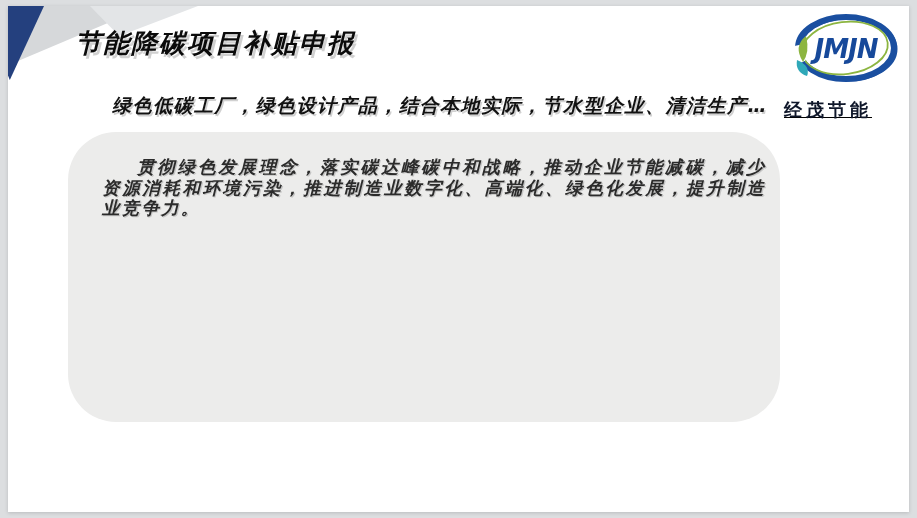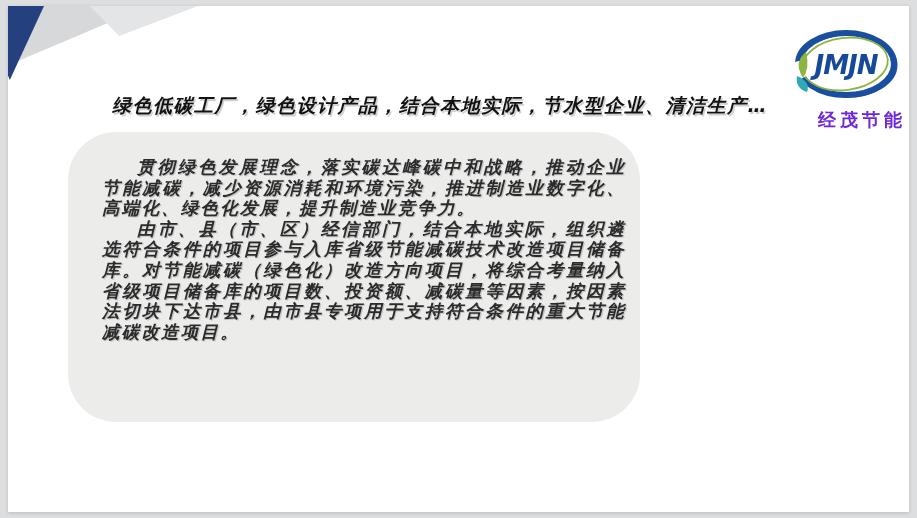--- a/index.html
+++ b/index.html
@@ -35,30 +35,30 @@
     color:#0b0b0b; letter-spacing:2px; white-space:nowrap;
     text-shadow:2.5px 2.5px 0 rgba(120,120,120,.35);
   }
   .subtitle {
     position:absolute; left:104px; top:87px;
     font-size:19px; font-weight:900; font-style:italic;
     color:#121212; letter-spacing:1.5px; white-space:nowrap;
     text-shadow:1.5px 1.8px 0 rgba(140,140,140,.4);
   }
 
-  .logo { position:absolute; left:776px; top:20px; width:122px; text-align:right; }
+  .logo { position:absolute; left:776px; top:4px; width:122px; text-align:left;text-decoration:underline; }
   .logo svg { display:block; margin:0 auto; }
   .company-name {
-    margin-top:8px;
-    font-size:18px; font-weight:bold; color:#6d28d9;
+    margin-top:14px;
+    font-size:18px; font-weight:bold; color:#0f172a;
     letter-spacing:4px; white-space:nowrap;
   }
 
   .panel {
-    position:absolute; left:60px; top:126px; width:572px; height:290px;
+    position:absolute; left:60px; top:126px; width:712px; height:290px;
     background:#ececeb; border-radius:48px;
     padding:25px 14px 0 34px;
   }
   .panel p {
     margin:0; text-indent:2em;
     font-size:17.5px; line-height:20.6px;
     font-weight:bold; font-style:italic;
     letter-spacing:2.2px; color:#2b2b2b;
     text-align:justify;
     text-shadow:1.2px 1.4px 0 rgba(140,140,140,.4);
@@ -70,20 +70,21 @@
 <div class="stage">
   <div class="slide">
 
     <div class="deco">
       <div class="wedge wedge-grayA"></div>
       <div class="wedge wedge-white"></div>
       <div class="wedge wedge-grayB"></div>
       <div class="wedge wedge-navy"></div>
     </div>
 
+    <div class="title">节能降碳项目补贴申报</div>
 
     <div class="logo">
       <svg width="116" height="74" viewBox="0 0 116 74">
 
         <ellipse cx="59" cy="38" rx="48" ry="31" fill="none" stroke="#1a4fa0" stroke-width="6"></ellipse>
         <ellipse cx="61" cy="39" rx="48" ry="31" fill="none" stroke="#1a4fa0" stroke-width="3"></ellipse>
 
         <ellipse cx="58" cy="38" rx="43" ry="26" fill="none" stroke="#8cb540" stroke-width="1.8" transform="rotate(-7 58 38)"></ellipse>
 
         <circle cx="12" cy="44" r="9" fill="#ffffff"></circle>
@@ -93,17 +94,16 @@
 
         <text x="59" y="48" text-anchor="middle" font-size="26" font-weight="900" font-style="italic" letter-spacing="-1" fill="#17499a" font-family="DejaVu Sans, Liberation Sans, sans-serif">JMJN</text>
       </svg>
       <div class="company-name">经茂节能</div>
     </div>
 
     <div class="subtitle">绿色低碳工厂，绿色设计产品，结合本地实际，节水型企业、清洁生产…</div>
 
     <div class="panel">
       <p>贯彻绿色发展理念，落实碳达峰碳中和战略，推动企业节能减碳，减少资源消耗和环境污染，推进制造业数字化、高端化、绿色化发展，提升制造业竞争力。</p>
-      <p>由市、县（市、区）经信部门，结合本地实际，组织遴选符合条件的项目参与入库省级节能减碳技术改造项目储备库。对节能减碳（绿色化）改造方向项目，将综合考量纳入省级项目储备库的项目数、投资额、减碳量等因素，按因素法切块下达市县，由市县专项用于支持符合条件的重大节能减碳改造项目。</p>
     </div>
 
   </div>
 </div>
 
 </body></html>

